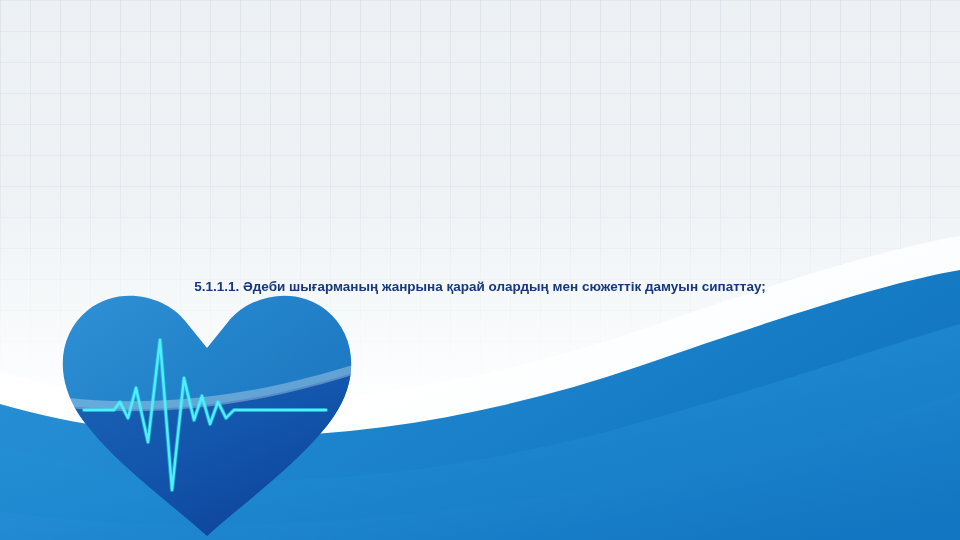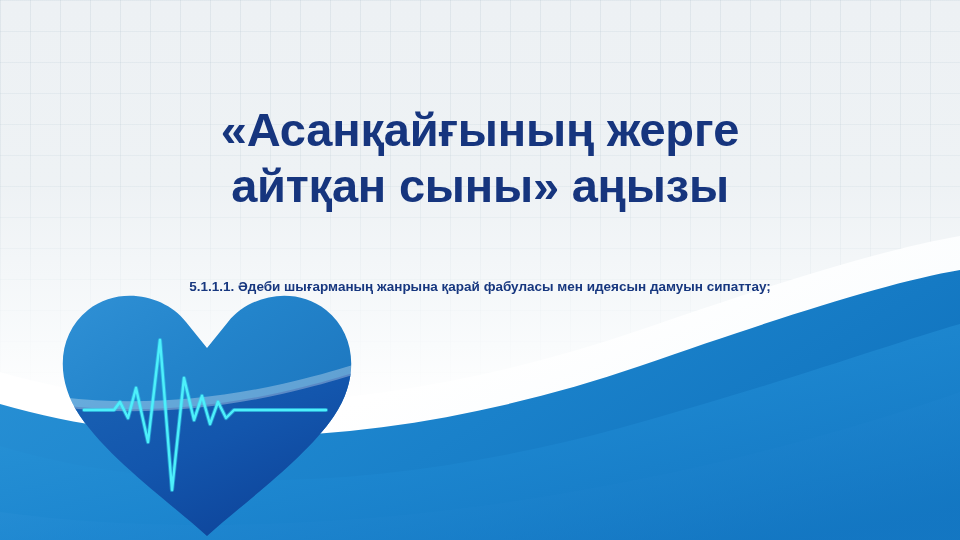--- a/index.html
+++ b/index.html
@@ -187,20 +187,18 @@
       <path d="M32,118 L62,118 L68,110 L76,126 L84,96 L96,150 L108,48
                L120,198 L132,86 L142,128 L150,104 L158,132 L166,110
                L174,126 L182,118 L274,118" fill="none" stroke="#35e3f5" stroke-width="4.2" stroke-linejoin="round" stroke-linecap="round" opacity="0.45"></path>
       <path d="M32,118 L62,118 L68,110 L76,126 L84,96 L96,150 L108,48
                L120,198 L132,86 L142,128 L150,104 L158,132 L166,110
                L174,126 L182,118 L274,118" fill="none" stroke="#4df0fb" stroke-width="2.4" stroke-linejoin="round" stroke-linecap="round"></path>
     </g>
   </svg>
 
   <div class="text-layer">
-    <div class="title">«Асанқайғының жерге
-айтқан сыны» аңызы</div>
-
-
-    <div class="subtitle-2">5.1.1.1. Әдеби шығарманың жанрына қарай фабуласы мен идеясын дамуын сипаттау;</div>
+
+
+    <div class="subtitle-2">5.1.1.1. Әдеби шығарманың жанрына қарай олардың мен сюжеттік дамуын сипаттау;</div>
   </div>
 
 </div>
 
 </body></html>

